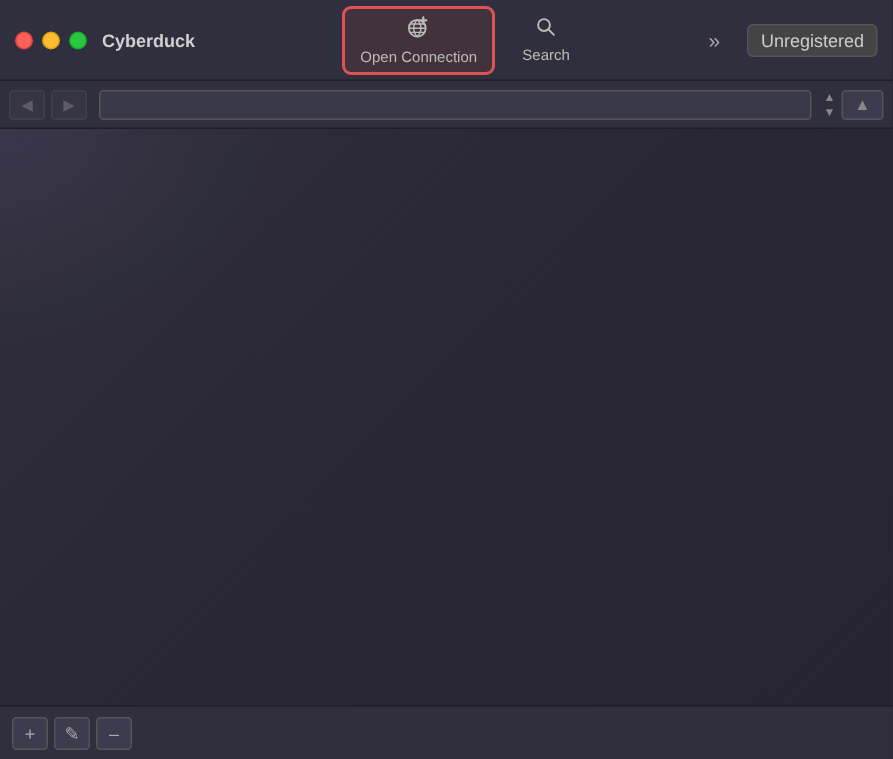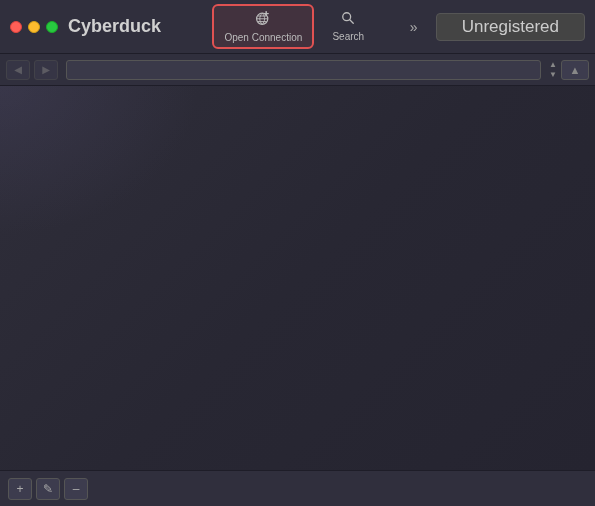--- a/index.html
+++ b/index.html
@@ -40,21 +40,21 @@
       height: 12px;
       border-radius: 50%;
       cursor: pointer;
     }
 
     .traffic-light.close { background: #ff5f57; border: 1px solid #e0443e; }
     .traffic-light.minimize { background: #febc2e; border: 1px solid #d4a017; }
     .traffic-light.maximize { background: #28c840; border: 1px solid #1aab29; }
 
     .app-title {
-      font-size: 18px;
+      font-size: 12px;
       font-weight: 600;
       color: #d0d0d0;
       margin-right: 30px;
     }
 
     .toolbar-buttons {
       display: flex;
       align-items: center;
       gap: 4px;
       flex: 1;
@@ -109,22 +109,22 @@
       width: 28px;
       height: 28px;
       cursor: pointer;
       color: #aaa;
       font-size: 14px;
     }
 
     .unregistered-badge {
       background: #444;
       color: #ccc;
-      font-size: 17px;
-      padding: 3px 25px;
+      font-size: 12px;
+      padding: 3px 8px;
       border-radius: 4px;
       border: 1px solid #555;
     }
 
     
     .navbar {
       display: flex;
       align-items: center;
       background: #302f3d;
       height: 32px;

